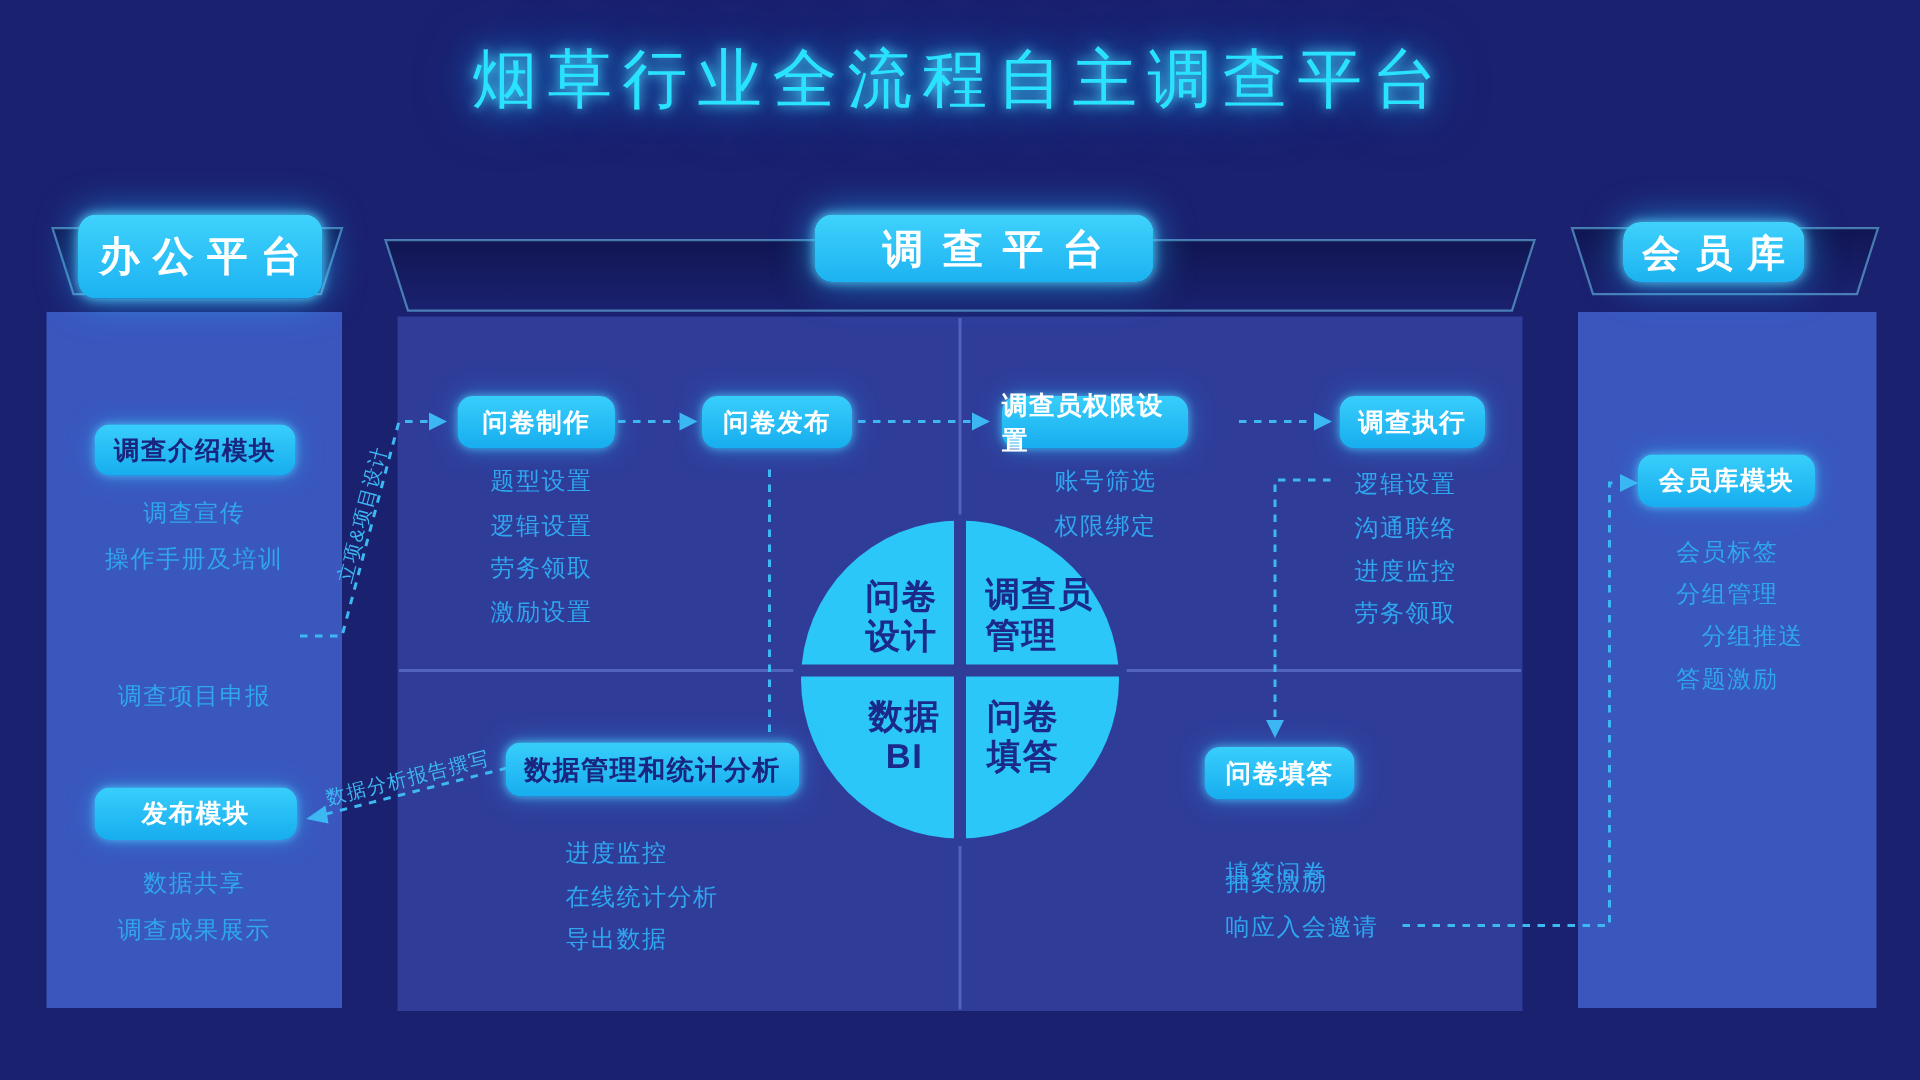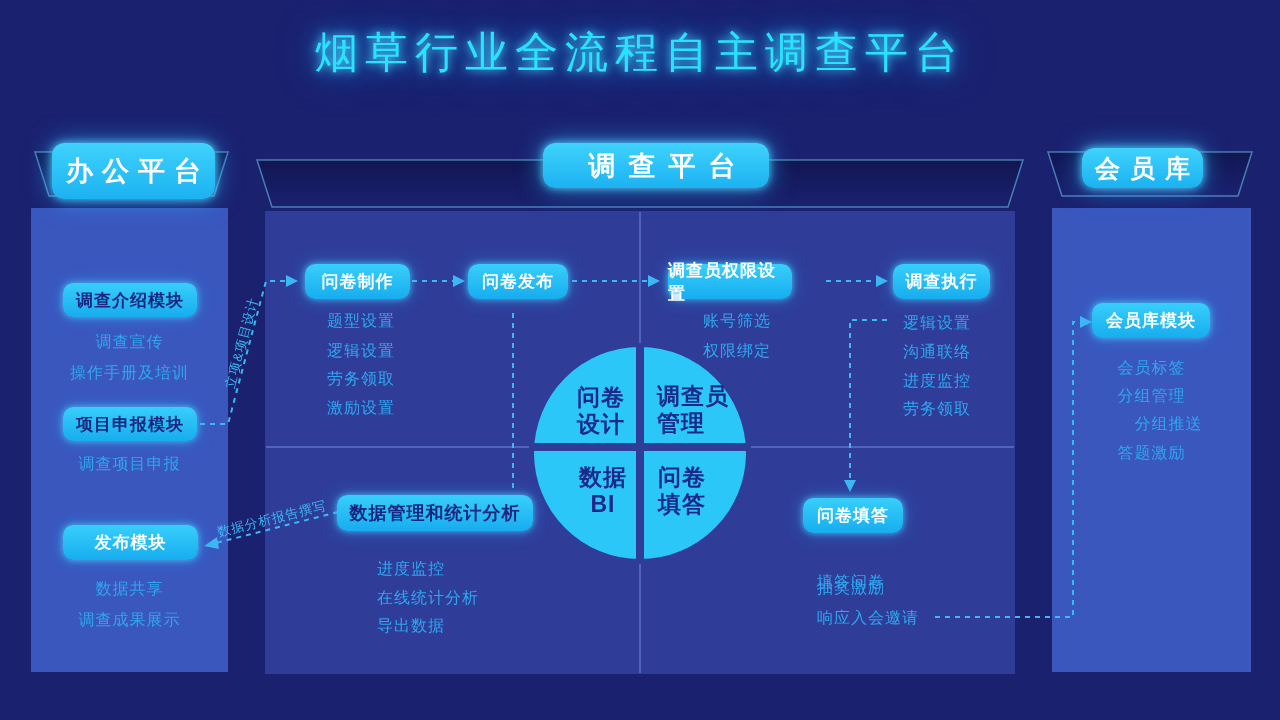--- a/index.html
+++ b/index.html
@@ -94,21 +94,20 @@
   </svg>
 
   <div class="abs hdr-pill" style="left:52px;top:143px;width:163px;height:56px;font-size:27px;letter-spacing:9px;padding-left:9px;box-sizing:border-box;">办公平台</div>
   <div class="abs hdr-pill" style="left:543px;top:143px;width:226px;height:45px;font-size:27px;letter-spacing:13px;padding-left:25px;box-sizing:border-box;font-family:Liberation Mono, monospace;">调查平台</div>
   <div class="abs hdr-pill" style="left:1082px;top:148px;width:121px;height:40px;font-size:25px;letter-spacing:10px;padding-left:10px;box-sizing:border-box;">会员库</div>
 
   <div class="abs btn dark" style="left:63px;top:283px;width:134px;height:34px;">调查介绍模块</div>
   <div class="abs item center" style="left:31px;top:332px;width:197px;">调查宣传</div>
   <div class="abs item center" style="left:31px;top:363px;width:197px;">操作手册及培训</div>
 
-  <div class="abs btn dark" style="left:63px;top:407px;width:134px;height:34px;">项目申报模块</div>
   <div class="abs item center" style="left:31px;top:454px;width:197px;">调查项目申报</div>
 
   <div class="abs btn" style="left:63px;top:525px;width:135px;height:35px;">发布模块</div>
   <div class="abs item center" style="left:31px;top:579px;width:197px;">数据共享</div>
   <div class="abs item center" style="left:31px;top:610px;width:197px;">调查成果展示</div>
 
   <div class="abs btn" style="left:305px;top:264px;width:105px;height:35px;">问卷制作</div>
   <div class="abs item" style="left:327px;top:311px;">题型设置</div>
   <div class="abs item" style="left:327px;top:341px;">逻辑设置</div>
   <div class="abs item" style="left:327px;top:369px;">劳务领取</div>

